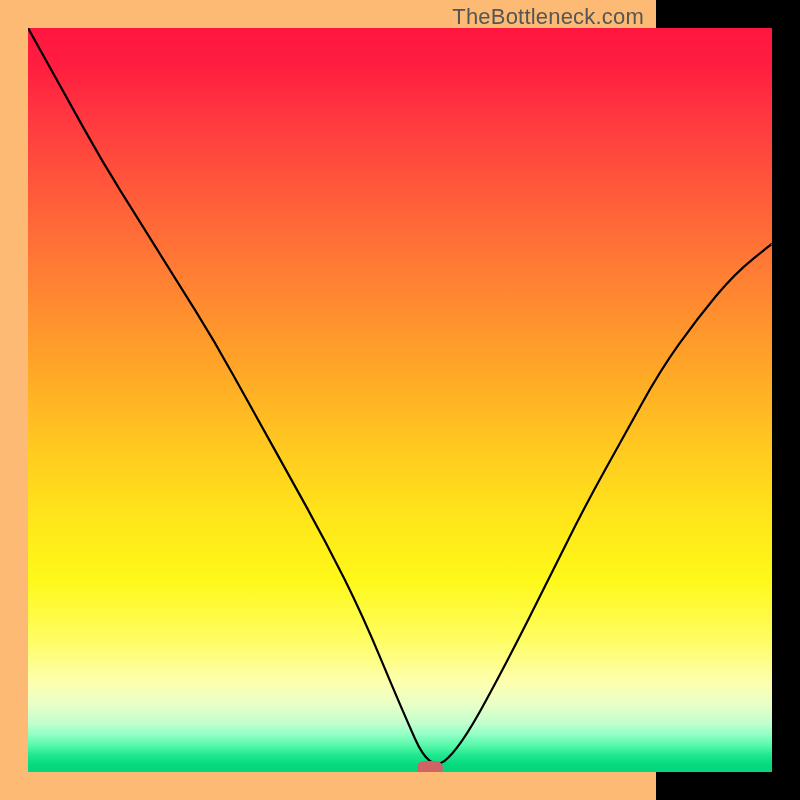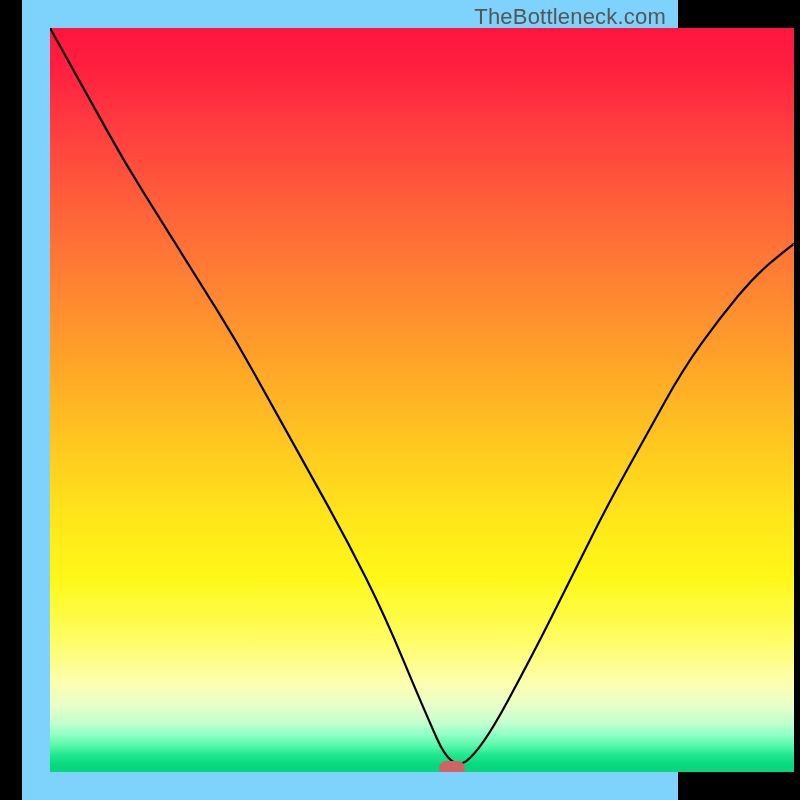--- a/index.html
+++ b/index.html
@@ -8,22 +8,21 @@
     width: 800px;
     height: 800px;
     background: #000;
     overflow: hidden;
     font-family: Arial, Helvetica, sans-serif;
   }
   .frame {
     position: relative;
     width: 656px;
     height: 800px;
-    background: #7dd3fc;
-    margin-left: 22px;
+    background: #fdba74;
   }
   .watermark {
     position: absolute;
     top: 4px;
     right: 12px;
     color: #555;
     font-size: 22px;
     font-weight: 500;
     letter-spacing: 0.2px;
     z-index: 10;

